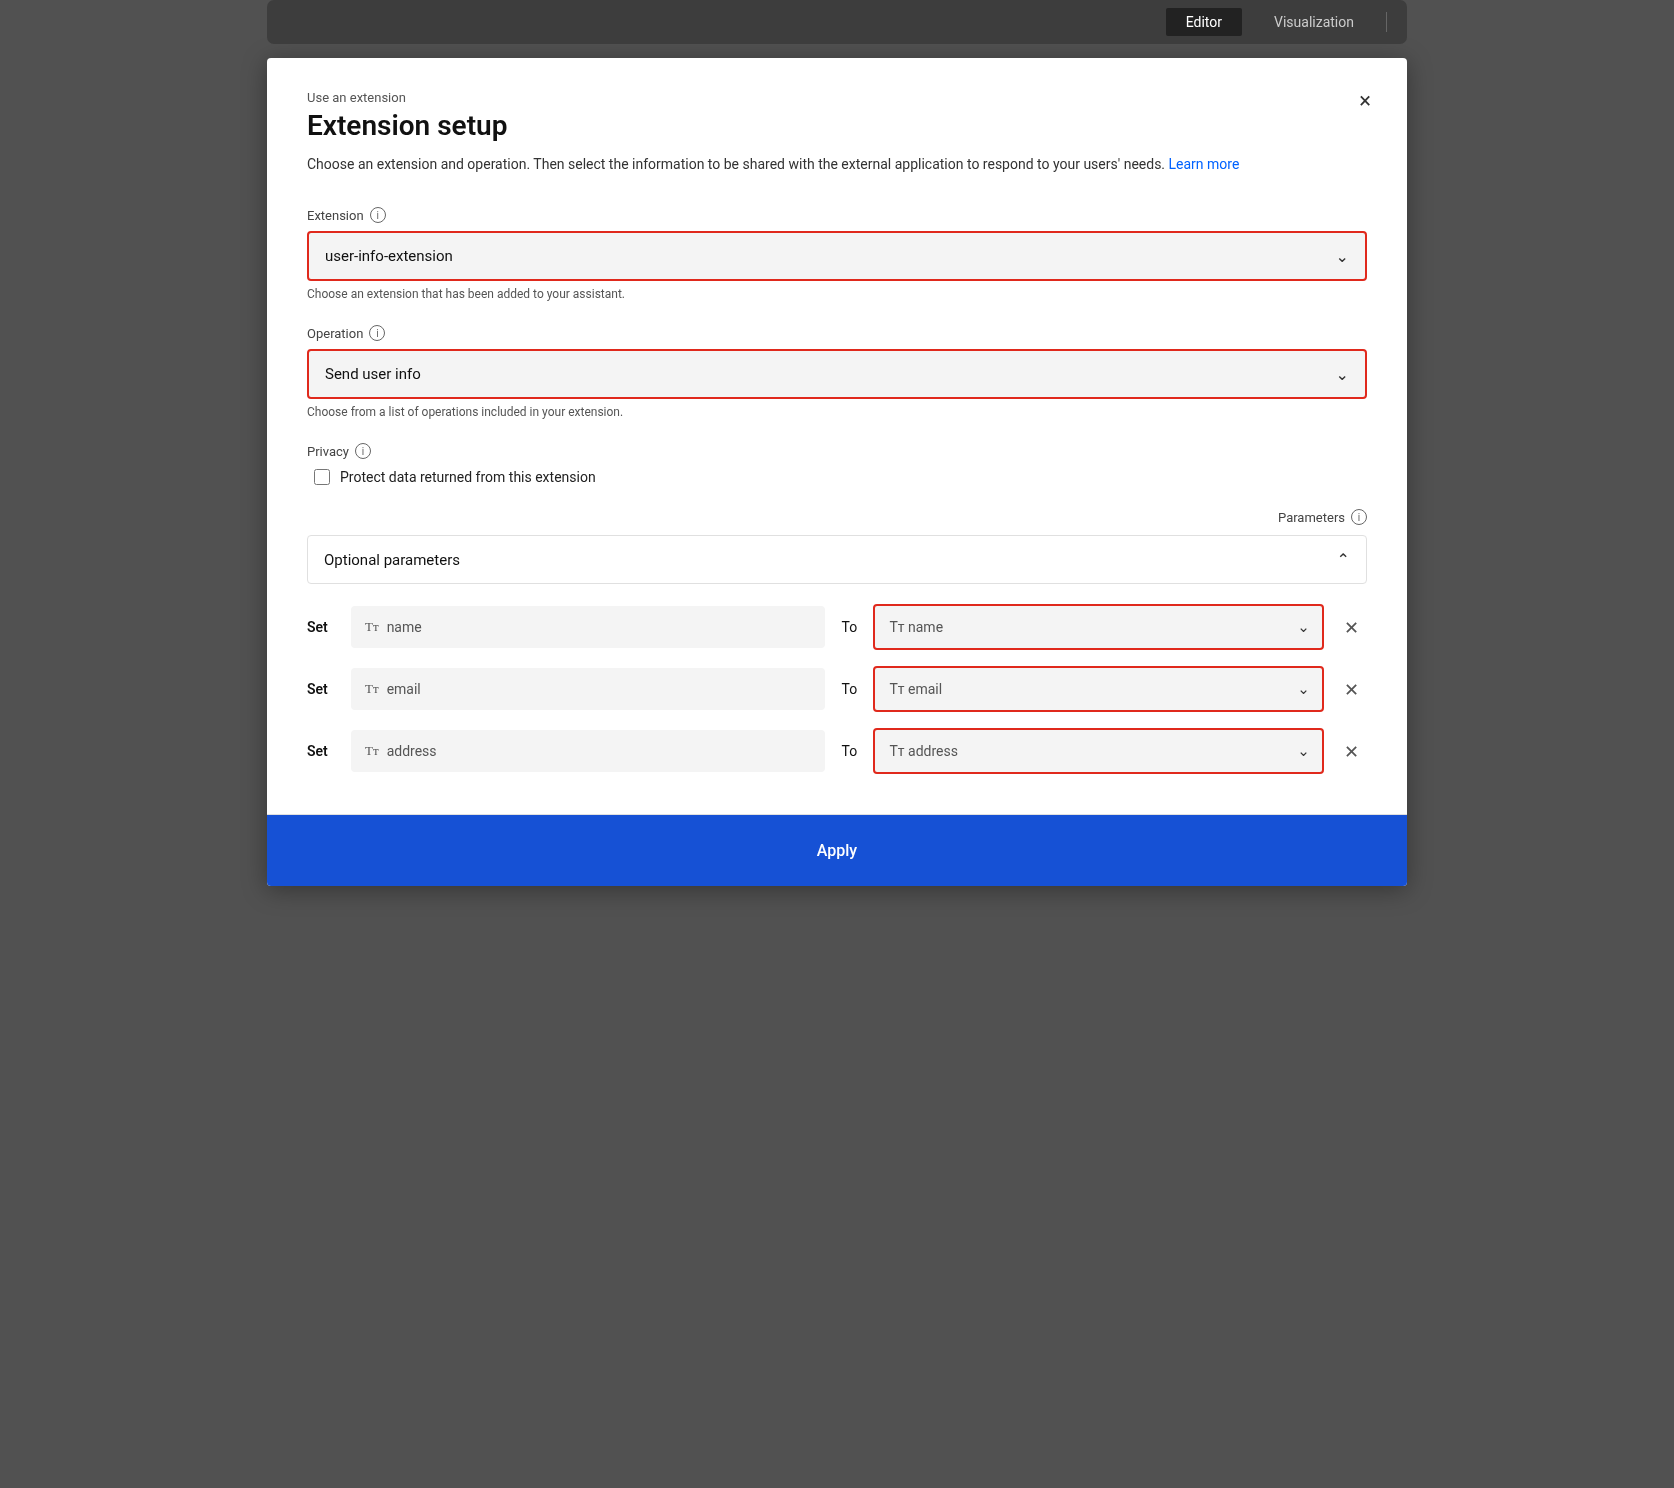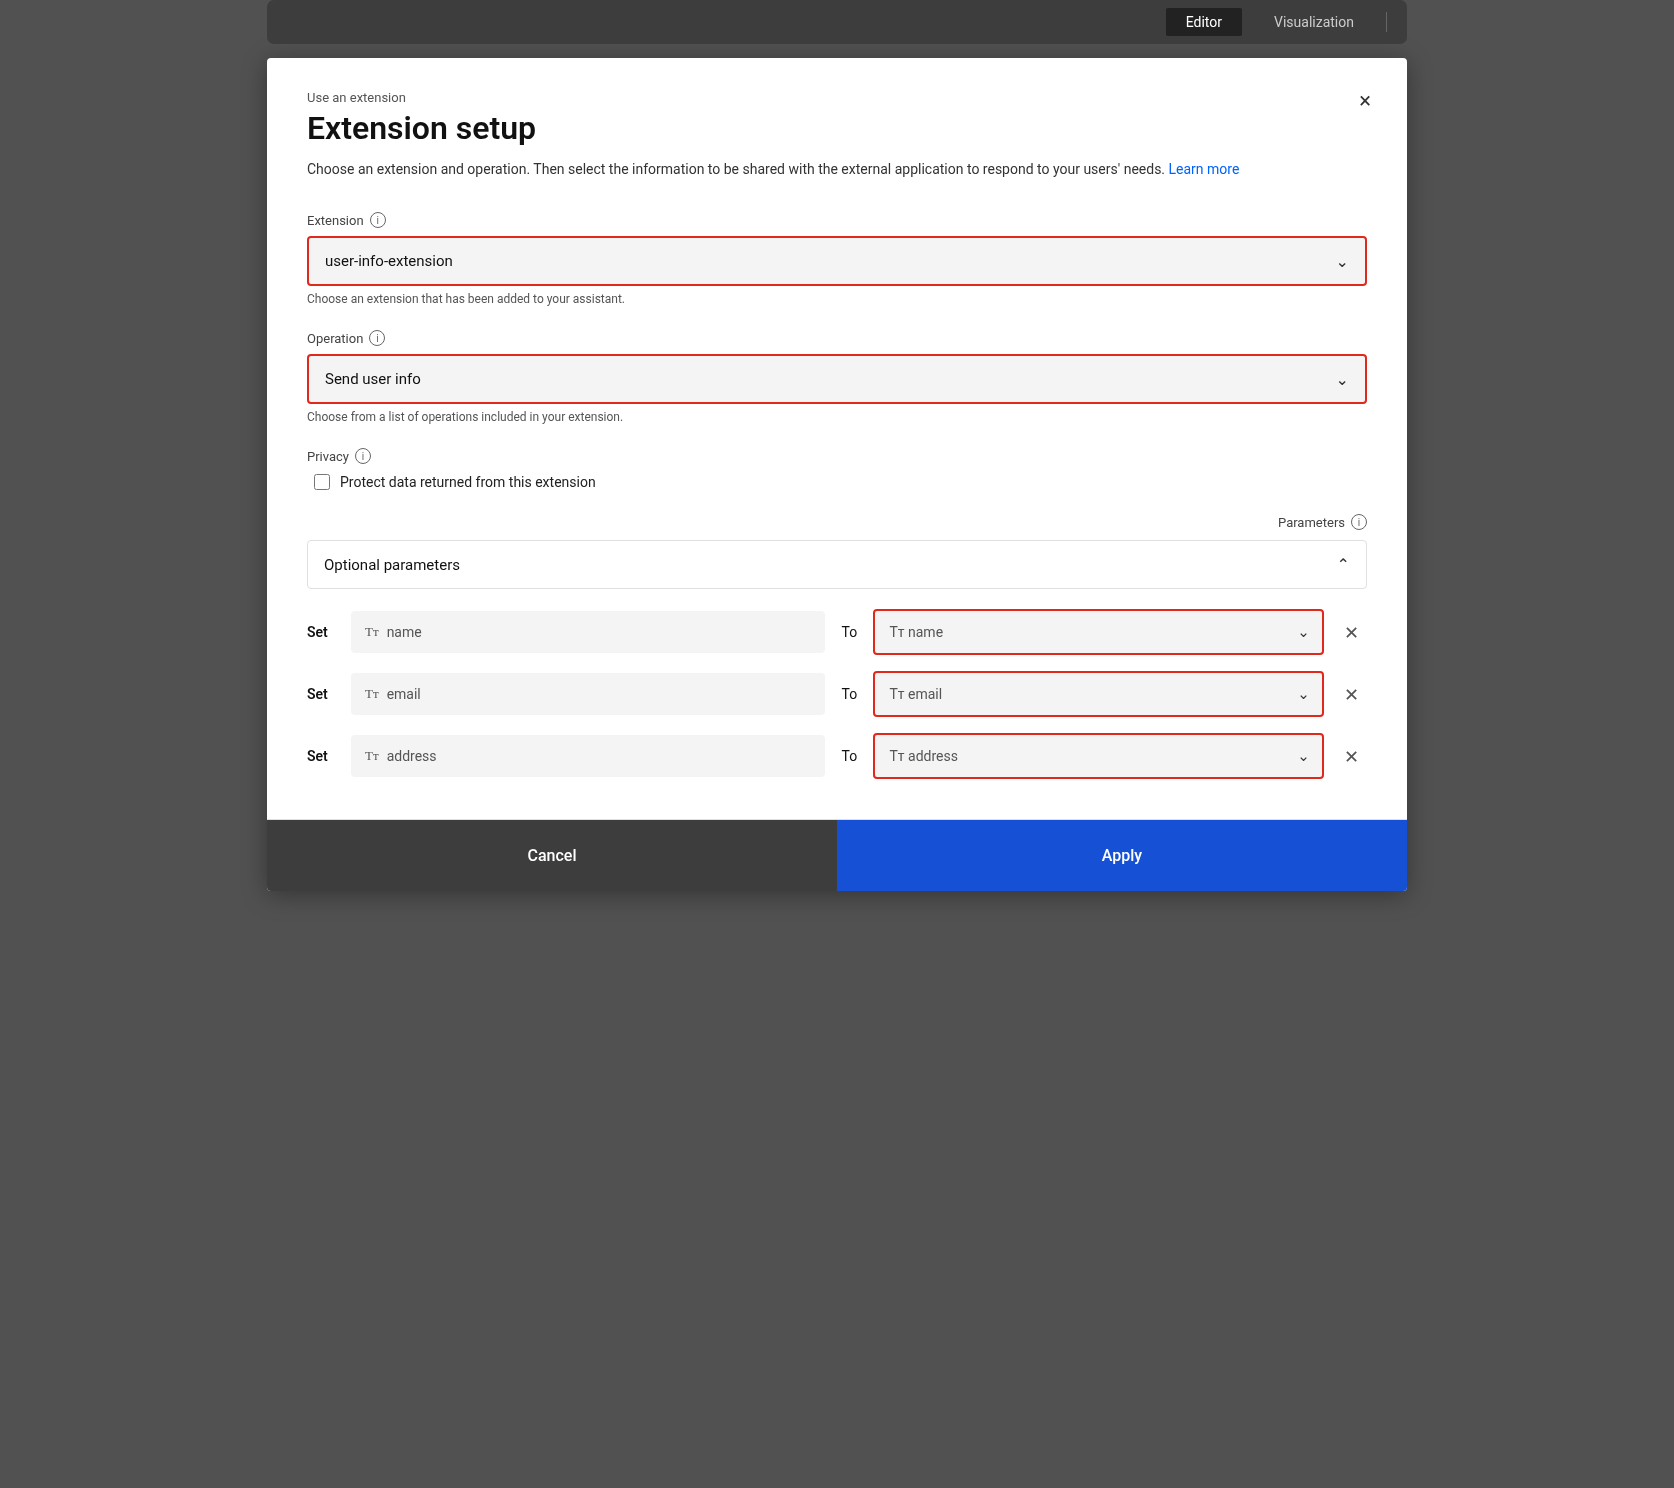--- a/index.html
+++ b/index.html
@@ -45,21 +45,21 @@
     }
 
     .dialog-subtitle {
       font-size: 13px;
       color: #555;
       margin-bottom: 4px;
       font-weight: 400;
     }
 
     .dialog-title {
-      font-size: 32px;
+      font-size: 28px;
       font-weight: 600;
       color: #111;
       margin-bottom: 12px;
     }
 
     .dialog-description {
       font-size: 14px;
       color: #333;
       line-height: 1.5;
       margin-bottom: 4px;
@@ -439,18 +439,17 @@
         <span style="position:absolute;right:12px;top:50%;transform:translateY(-50%);pointer-events:none;font-size:15px;color:#333;">⌄</span>
       </div>
       <button class="param-remove-btn">✕</button>
     </div>
           </div>
       </div>
 
     </div>
 
     <div class="dialog-footer">
-      <button class="footer-cancel">Cancel</button>
       <button class="footer-apply">Apply</button>
     </div>
 
   </div>
 </div>
 
 </body></html>

